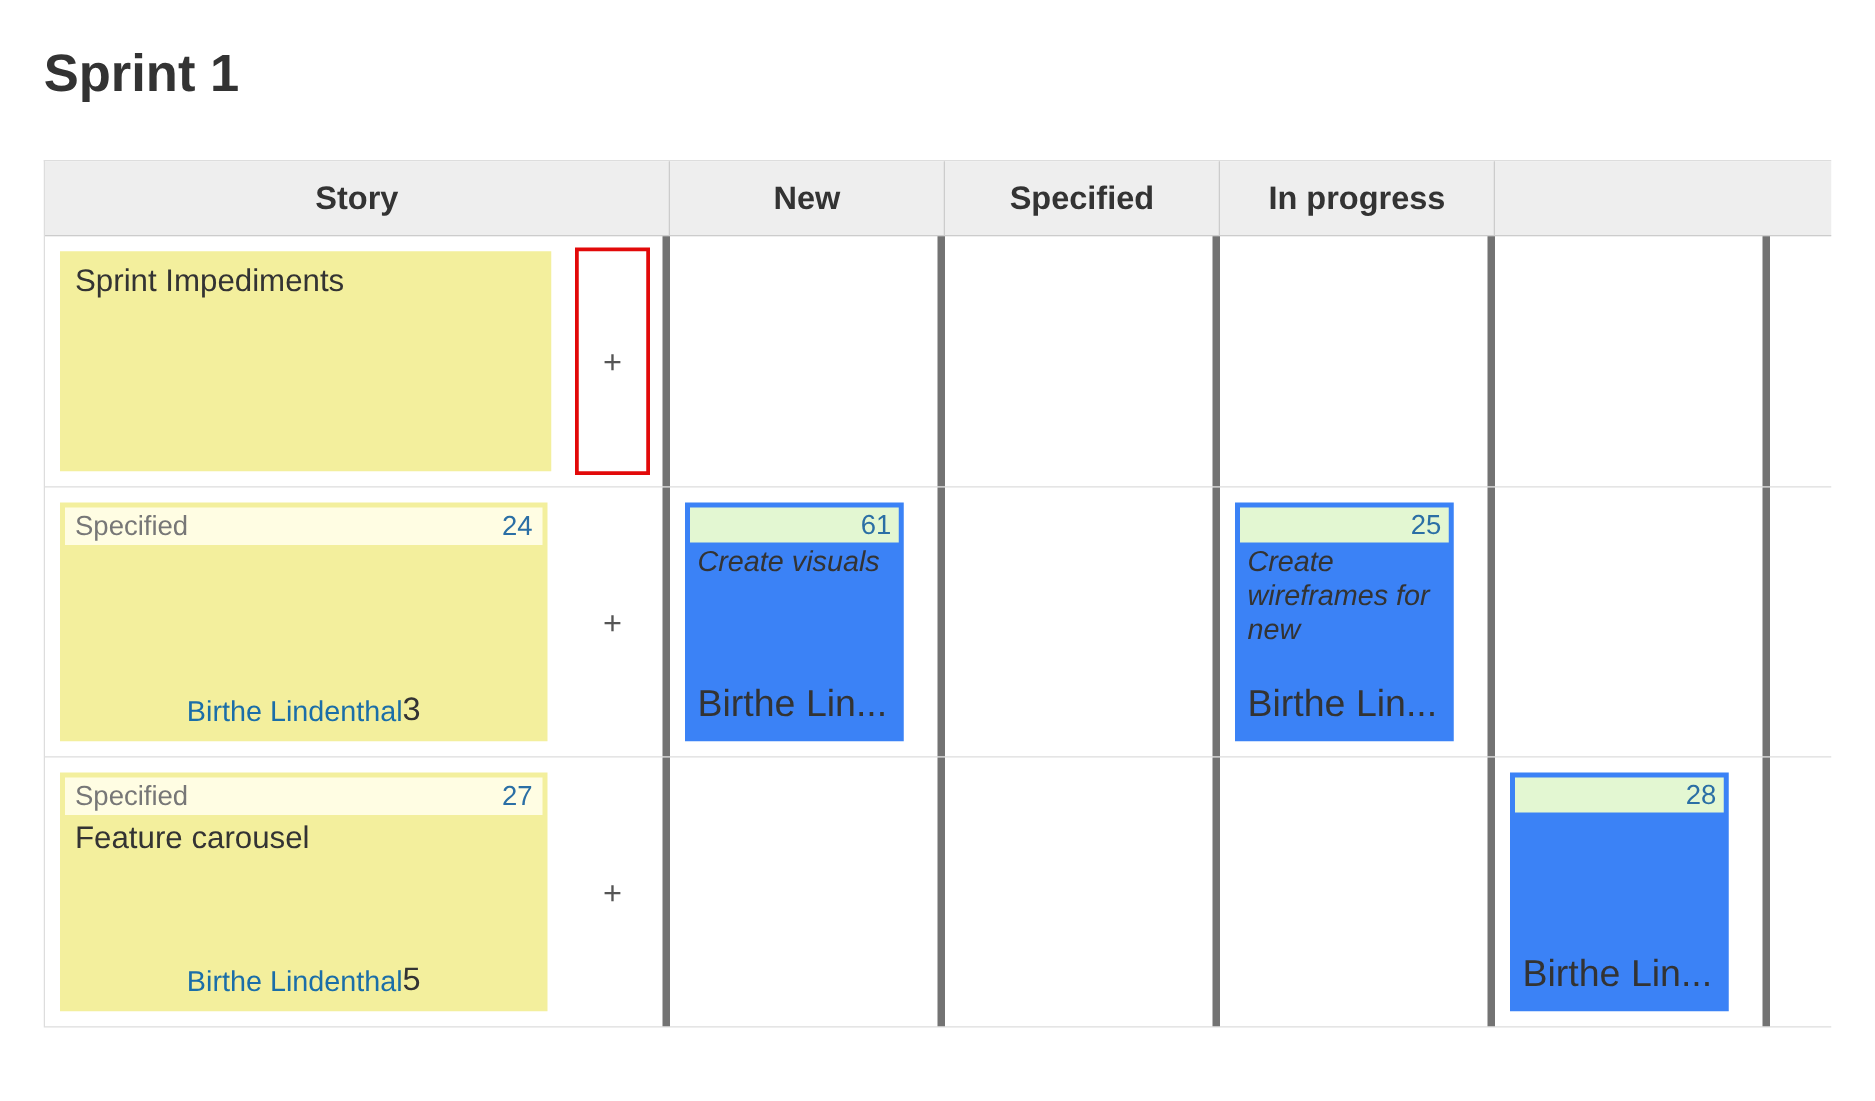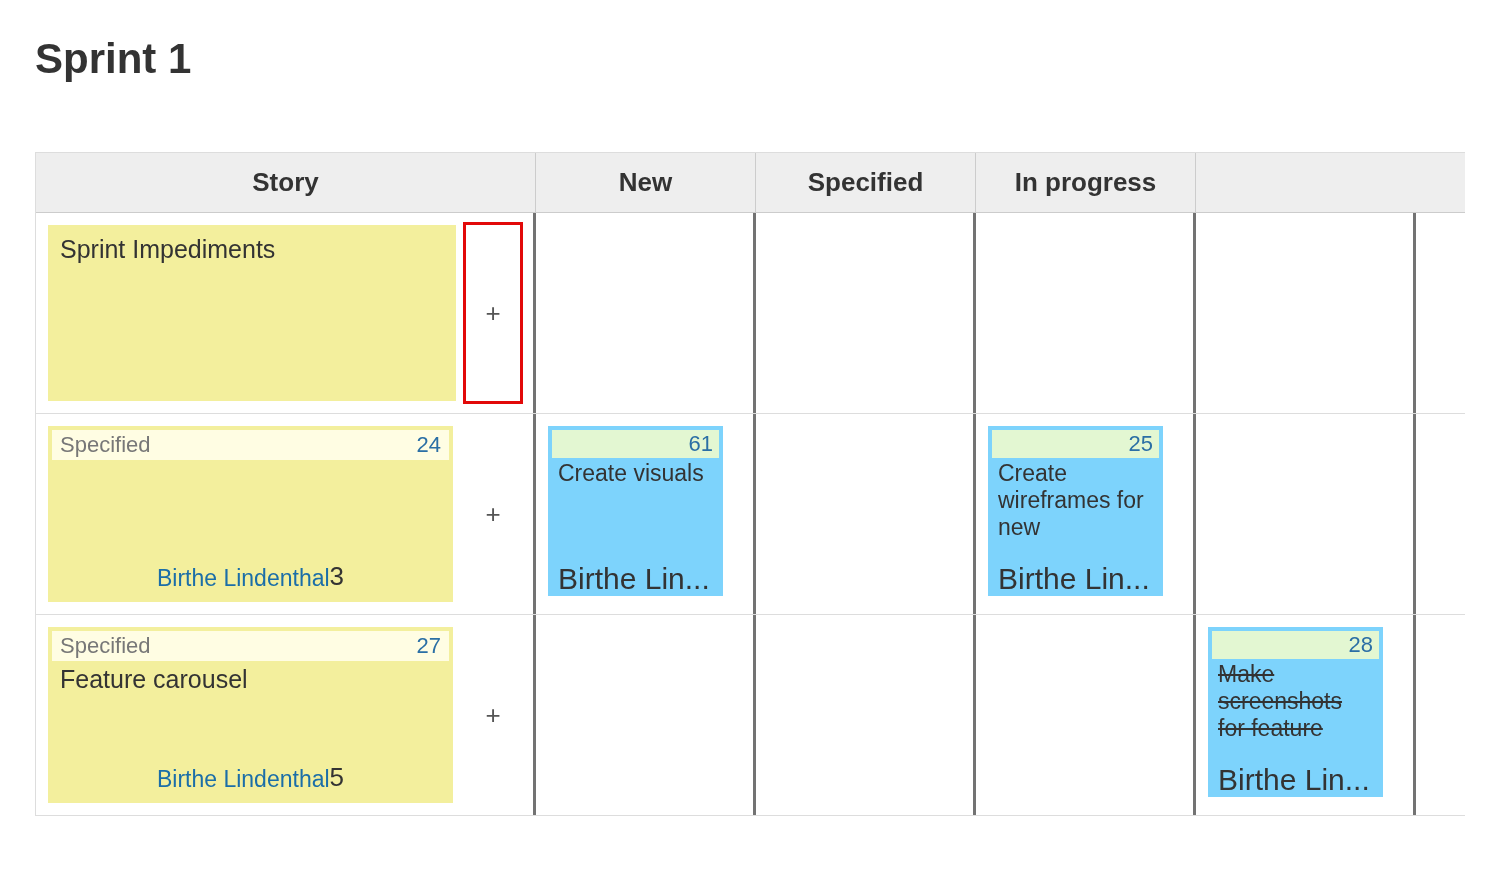--- a/index.html
+++ b/index.html
@@ -7,21 +7,21 @@
     margin: 0;
     padding: 35px;
     font-family: -apple-system, "Segoe UI", "Helvetica Neue", Arial, sans-serif;
     background: #fff;
     color: #333;
   }
   h1 {
     font-size: 42px;
     font-weight: 700;
     color: #333;
-    margin: 0 0 69px 0;
+    margin: 0 0 45px 0;
   }
   .board {
     border: 1px solid #ddd;
     border-right: none;
     border-bottom: none;
     width: 100%;
   }
   .board-header {
     display: flex;
     background: #eee;
@@ -36,26 +36,26 @@
     color: #333;
   }
   .col-story-h { width: 500px; flex: 0 0 500px; }
   .col-status-h { width: 220px; flex: 0 0 220px; }
 
   .board-row {
     display: flex;
     border-bottom: 1px solid #ddd;
   }
   .cell {
-    border-right: 3px solid #737373;
+    border-right: 6px solid #737373;
     padding: 12px 10px 12px 12px;
     min-height: 200px;
     display: flex;
     align-items: flex-start;
-    gap: 10px;
+    gap: 22px;
   }
   .cell.story-cell {
     width: 500px; flex: 0 0 500px;
     align-items: stretch;
   }
   .cell.status-cell {
     width: 220px; flex: 0 0 220px;
   }
 
   
@@ -113,44 +113,45 @@
     user-select: none;
   }
   .add-col.highlighted {
     border: 3px solid #e20909;
     margin: -3px 0 -3px -3px;
     position: relative;
   }
 
   
   .task-card {
-    background: #7dd3fc;
+    background: #3b82f6;
     width: 175px;
-    height: 170px;
-    padding: 6px 10px 0 10px;
+    height: 191px;
+    padding: 6px 10px 12px 10px;
     display: flex;
     flex-direction: column;
     font-size: 23px;
     color: #333;
     overflow: hidden;
   }
   .task-top {
     display: flex;
     justify-content: flex-end;
     background: #e3f7d2;
     margin: -2px -6px 2px -6px;
     padding: 1px 6px;
     font-size: 22px;
     color: #2b6fa5;
   }
   .task-title {
     flex: 0 0 auto;
     line-height: 1.18;
     overflow: hidden;
     max-height: 90px;
+    font-style: italic;
   }
   .task-title.strike { text-decoration: line-through; }
   .task-spacer { flex: 1; }
   .task-assignee {
     color: #333;
     font-size: 30px;
     white-space: nowrap;
     overflow: hidden;
     text-overflow: ellipsis;
   }
@@ -236,20 +237,19 @@
           <div class="add-col">
             <div class="add-btn">+</div>
           </div>
         </div>
         <div class="cell status-cell"></div>
         <div class="cell status-cell"></div>
         <div class="cell status-cell"></div>
         <div class="cell status-cell">
           <div class="task-card">
             <div class="task-top">28</div>
-            <div class="task-title strike">Make screenshots for feature</div>
             <div class="task-spacer"></div>
             <div class="task-assignee">Birthe Lin...</div>
           </div>
         </div>
       </div>
     </div>
 </div>
 
 </body></html>

